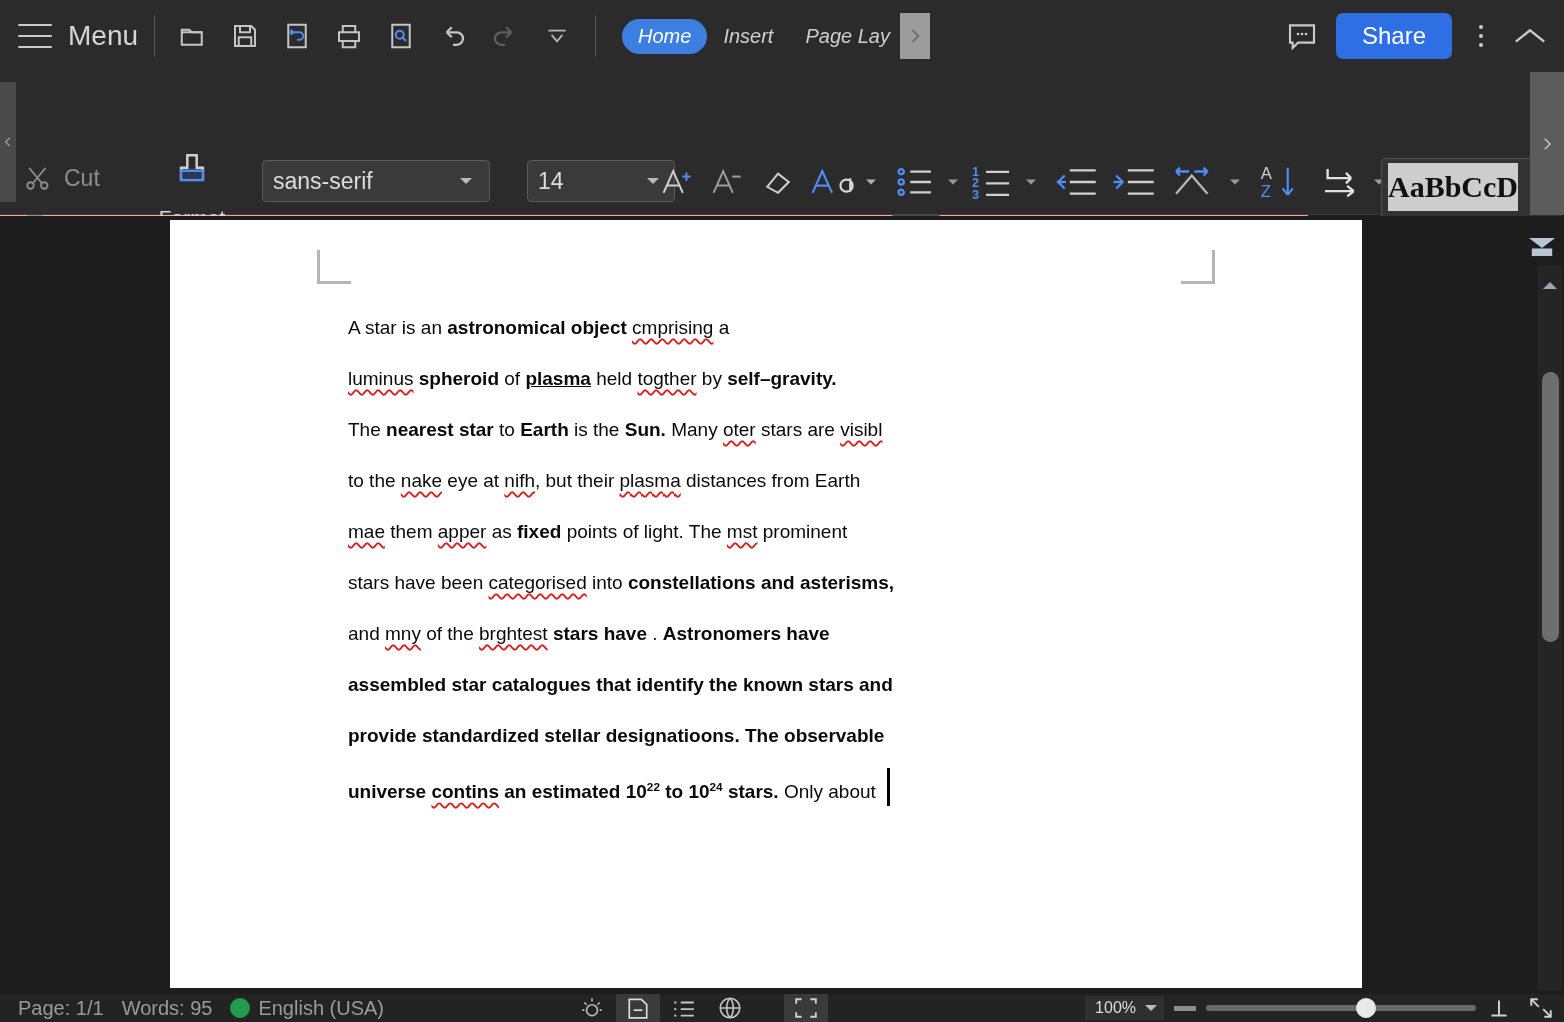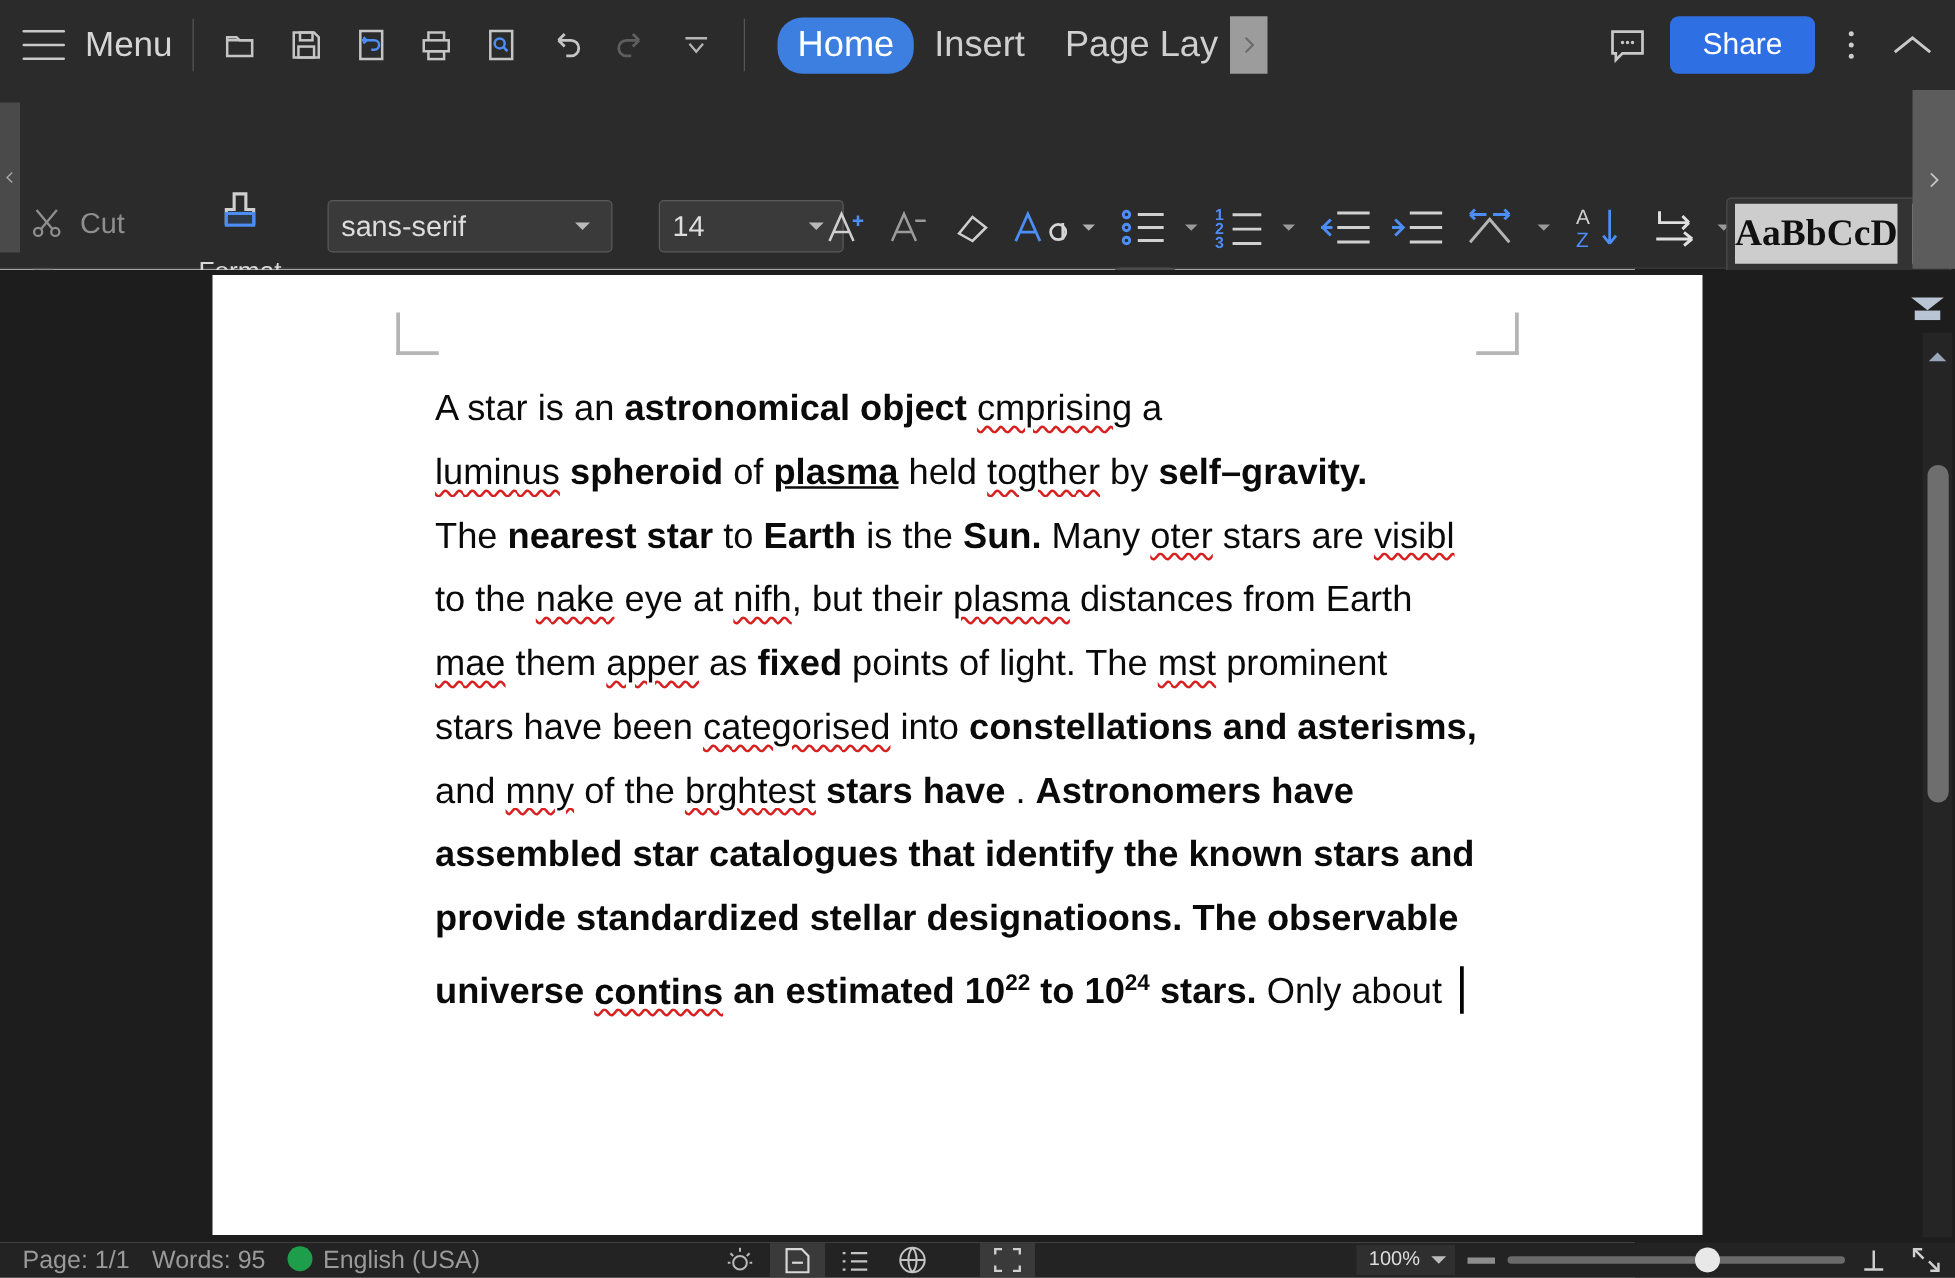--- a/index.html
+++ b/index.html
@@ -2,39 +2,39 @@
 <html><head>
 <meta charset="utf-8">
 <style>
   * { box-sizing: border-box; margin: 0; padding: 0; }
   html, body {
     width: 1564px; height: 1022px;
     background: #1d1d1d;
     font-family: "Liberation Sans", sans-serif;
     overflow: hidden;
   }
-  .app { position: relative; width: 1308px; height: 1022px; background: #a3a3a3; }
+  .app { position: relative; width: 1308px; height: 1022px; background: #fca5a5; }
 
   
   .titlebar {
     position: absolute; left: 0; top: 0; width: 1564px; height: 72px;
     background: #2b2b2b; display: flex; align-items: center;
   }
   .hamburger { width: 34px; height: 24px; margin-left: 18px; display: flex;
     flex-direction: column; justify-content: space-between; cursor: pointer; }
   .hamburger span { display:block; height: 2px; background: #c9c9c9; border-radius: 1px; }
   .menu-label { color: #d6d6d6; font-size: 28px; margin-left: 16px; cursor: pointer; }
   .tb-sep { width: 1px; height: 42px; background: #555; margin: 0 16px; }
   .qa-icons { display: flex; align-items: center; gap: 8px; }
   .qa-btn { width: 44px; height: 44px; display:flex; align-items:center; justify-content:center;
     border-radius: 5px; cursor: pointer; }
   .qa-btn svg { display: block; }
   .tabs { display: flex; align-items: center; margin-left: 10px; }
-  .tab { color: #cfcfcf; font-size: 29px; padding: 6px 16px; border-radius: 20px; cursor: pointer;
-    white-space: nowrap; }
+  .tab { color: #cfcfcf; font-size: 20px; padding: 6px 16px; border-radius: 20px; cursor: pointer;
+    white-space: nowrap; font-style: italic; }
   .tab.active { background: #3d7fe0; color: #ffffff; }
   .tab-scroll { width: 30px; height: 46px; background: #9c9c9c; display:flex;
     align-items:center; justify-content:center; cursor: pointer; margin-left: -6px; }
   .cloud-status { display: flex; align-items: center; gap: 10px; margin-left: 28px; color: #d3d3d3;
     font-size: 24px; white-space: nowrap; }
   .tb-right { position: absolute; right: 14px; top: 0; height: 72px; display: flex;
     align-items: center; gap: 14px; }
   .comment-btn { width: 40px; height: 40px; display:flex; align-items:center; justify-content:center;
     cursor:pointer; }
   .share-btn { background: #2f6fe4; color:#fff; font-size: 24px; padding: 9px 26px;
@@ -95,21 +95,21 @@
 
   
   .canvas { position:absolute; left:0; top: 216px; width: 1564px; height: 778px;
     background:#1d1d1d; overflow:hidden; }
   .page { position:absolute; left: 170px; top: 4px; width: 1192px; height: 768px;
     background:#ffffff; }
   .mark { position:absolute; width:34px; height:34px; }
   .mark.tl { left: 147px; top: 30px; border-left: 3px solid #b5b5b5; border-bottom: 3px solid #b5b5b5; }
   .mark.tr { left: 1011px; top: 30px; border-right: 3px solid #b5b5b5; border-bottom: 3px solid #b5b5b5; }
   .doc-text { position:absolute; left: 178px; top: 82px; width: 840px;
-    font-size: 29px; line-height: 51px; color:#0a0a0a; font-family:"Liberation Sans", sans-serif; }
+    font-size: 19px; line-height: 51px; color:#0a0a0a; font-family:"Liberation Sans", sans-serif; }
   .sp { border-bottom: 3px dotted #d82020; padding-bottom: 1px;
     text-decoration: underline; text-decoration-color:#d82020;
     text-decoration-style: wavy; text-decoration-thickness: 2px;
     text-underline-offset: 4px; border-bottom: none; }
   .caret-bar { display:inline-block; width:3px; height:38px; background:#000;
     vertical-align:-8px; margin-left:6px; }
 
   
   .ruler-tog { position:absolute; right: 8px; top: 20px; width: 28px; height: 22px; cursor:pointer; }
   .vscroll { position:absolute; right: 2px; top: 50px; width: 24px; height: 724px;

